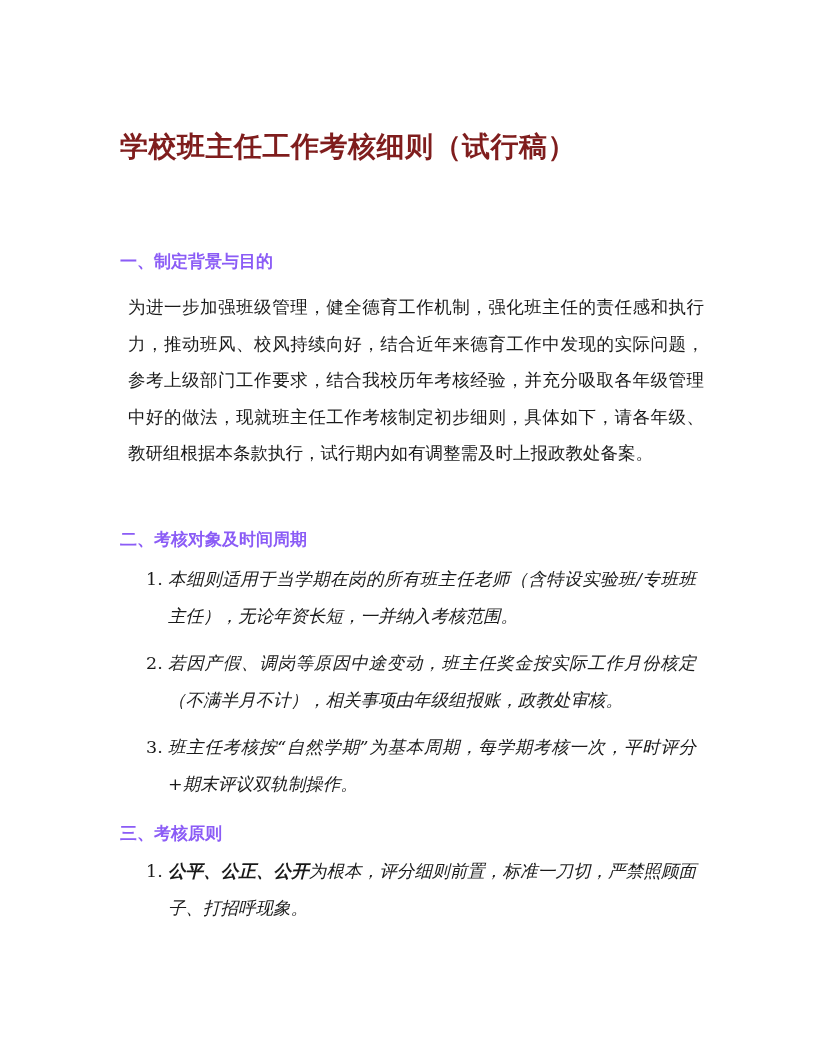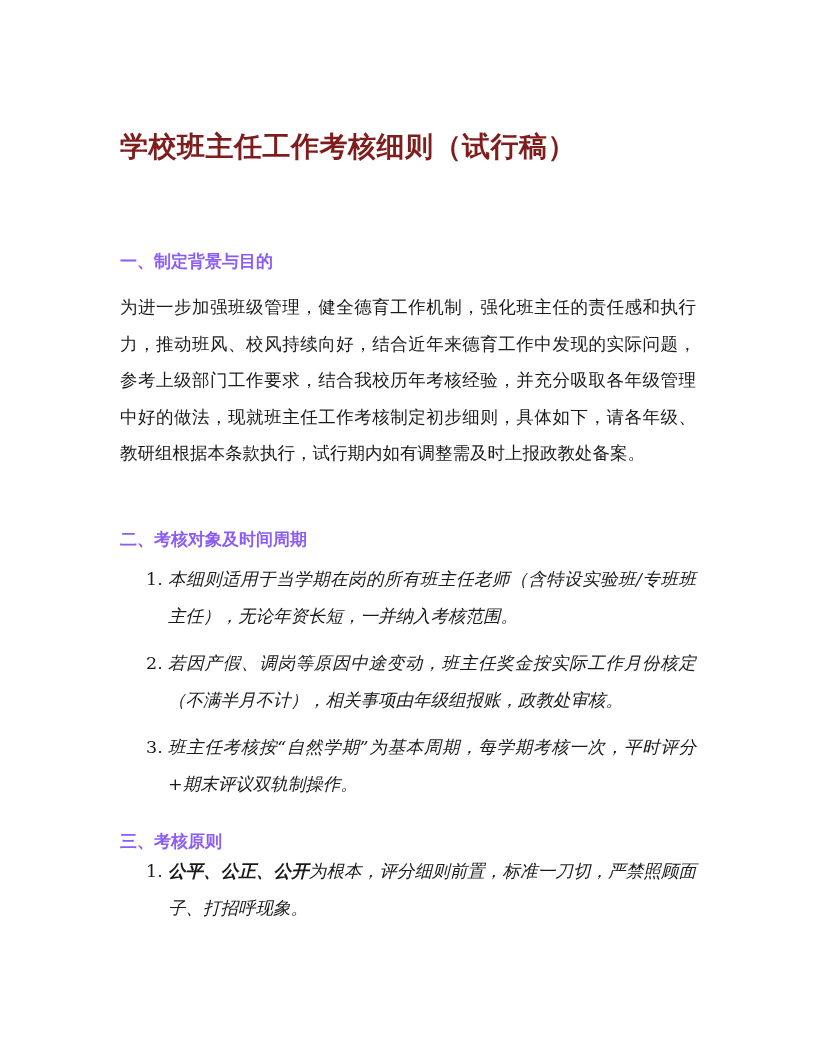--- a/index.html
+++ b/index.html
@@ -3,21 +3,21 @@
 <meta charset="utf-8">
 <style>
   html, body { margin: 0; padding: 0; background: #ffffff; }
   body { width: 816px; height: 1056px; position: relative; overflow: hidden;
          font-family: "DejaVu Serif", "Liberation Serif", serif; color: #1a1a1a; }
   .page { position: absolute; left: 120px; top: 0; width: 576px; }
   .title { position: absolute; left: 0; top: 128px; font-family: "DejaVu Sans", "Liberation Sans", sans-serif;
            font-size: 28px; font-weight: bold; color: #7f1d1d; letter-spacing: 0.5px; white-space: nowrap; }
   .h { position: absolute; left: 0; font-family: "DejaVu Sans", "Liberation Sans", sans-serif;
        font-size: 17px; font-weight: bold; color: #8b5cf6; white-space: nowrap; }
-  .para { position: absolute; left: 0; width: 576px; font-size: 17.5px; line-height: 36.5px;
+  .para { position: absolute; left: 8px; width: 576px; font-size: 17.5px; line-height: 36.5px;
           text-align: justify; }
   .li { position: absolute; left: 26px; width: 550px; font-size: 17.5px; line-height: 36.5px; }
   .li .num { position: absolute; left: 0; top: 0; width: 22px; }
   .li .txt { display: block; margin-left: 22px; text-align: justify; font-style: italic; }
   .li b { font-family: "DejaVu Sans", "Liberation Sans", sans-serif; font-weight: bold; }
 </style>
 </head>
 <body>
 
 <div class="page">
@@ -33,18 +33,18 @@
   </div>
   <div class="li" style="top:645px;">
     <span class="num">2.</span>
     <span class="txt">若因产假、调岗等原因中途变动，班主任奖金按实际工作月份核定（不满半月不计），相关事项由年级组报账，政教处审核。</span>
   </div>
   <div class="li" style="top:729px;">
     <span class="num">3.</span>
     <span class="txt">班主任考核按“自然学期”为基本周期，每学期考核一次，平时评分+期末评议双轨制操作。</span>
   </div>
 
-  <div class="h" style="top:822px;margin-top:8px;">三、考核原则</div>
+  <div class="h" style="top:822px;">三、考核原则</div>
   <div class="li" style="top:853px;">
     <span class="num">1.</span>
     <span class="txt"><b>公平、公正、公开</b><span>为根本，评分细则前置，标准一刀切，严禁照顾面子、打招呼现象。</span></span>
   </div>
 </div>
 
 </body></html>

